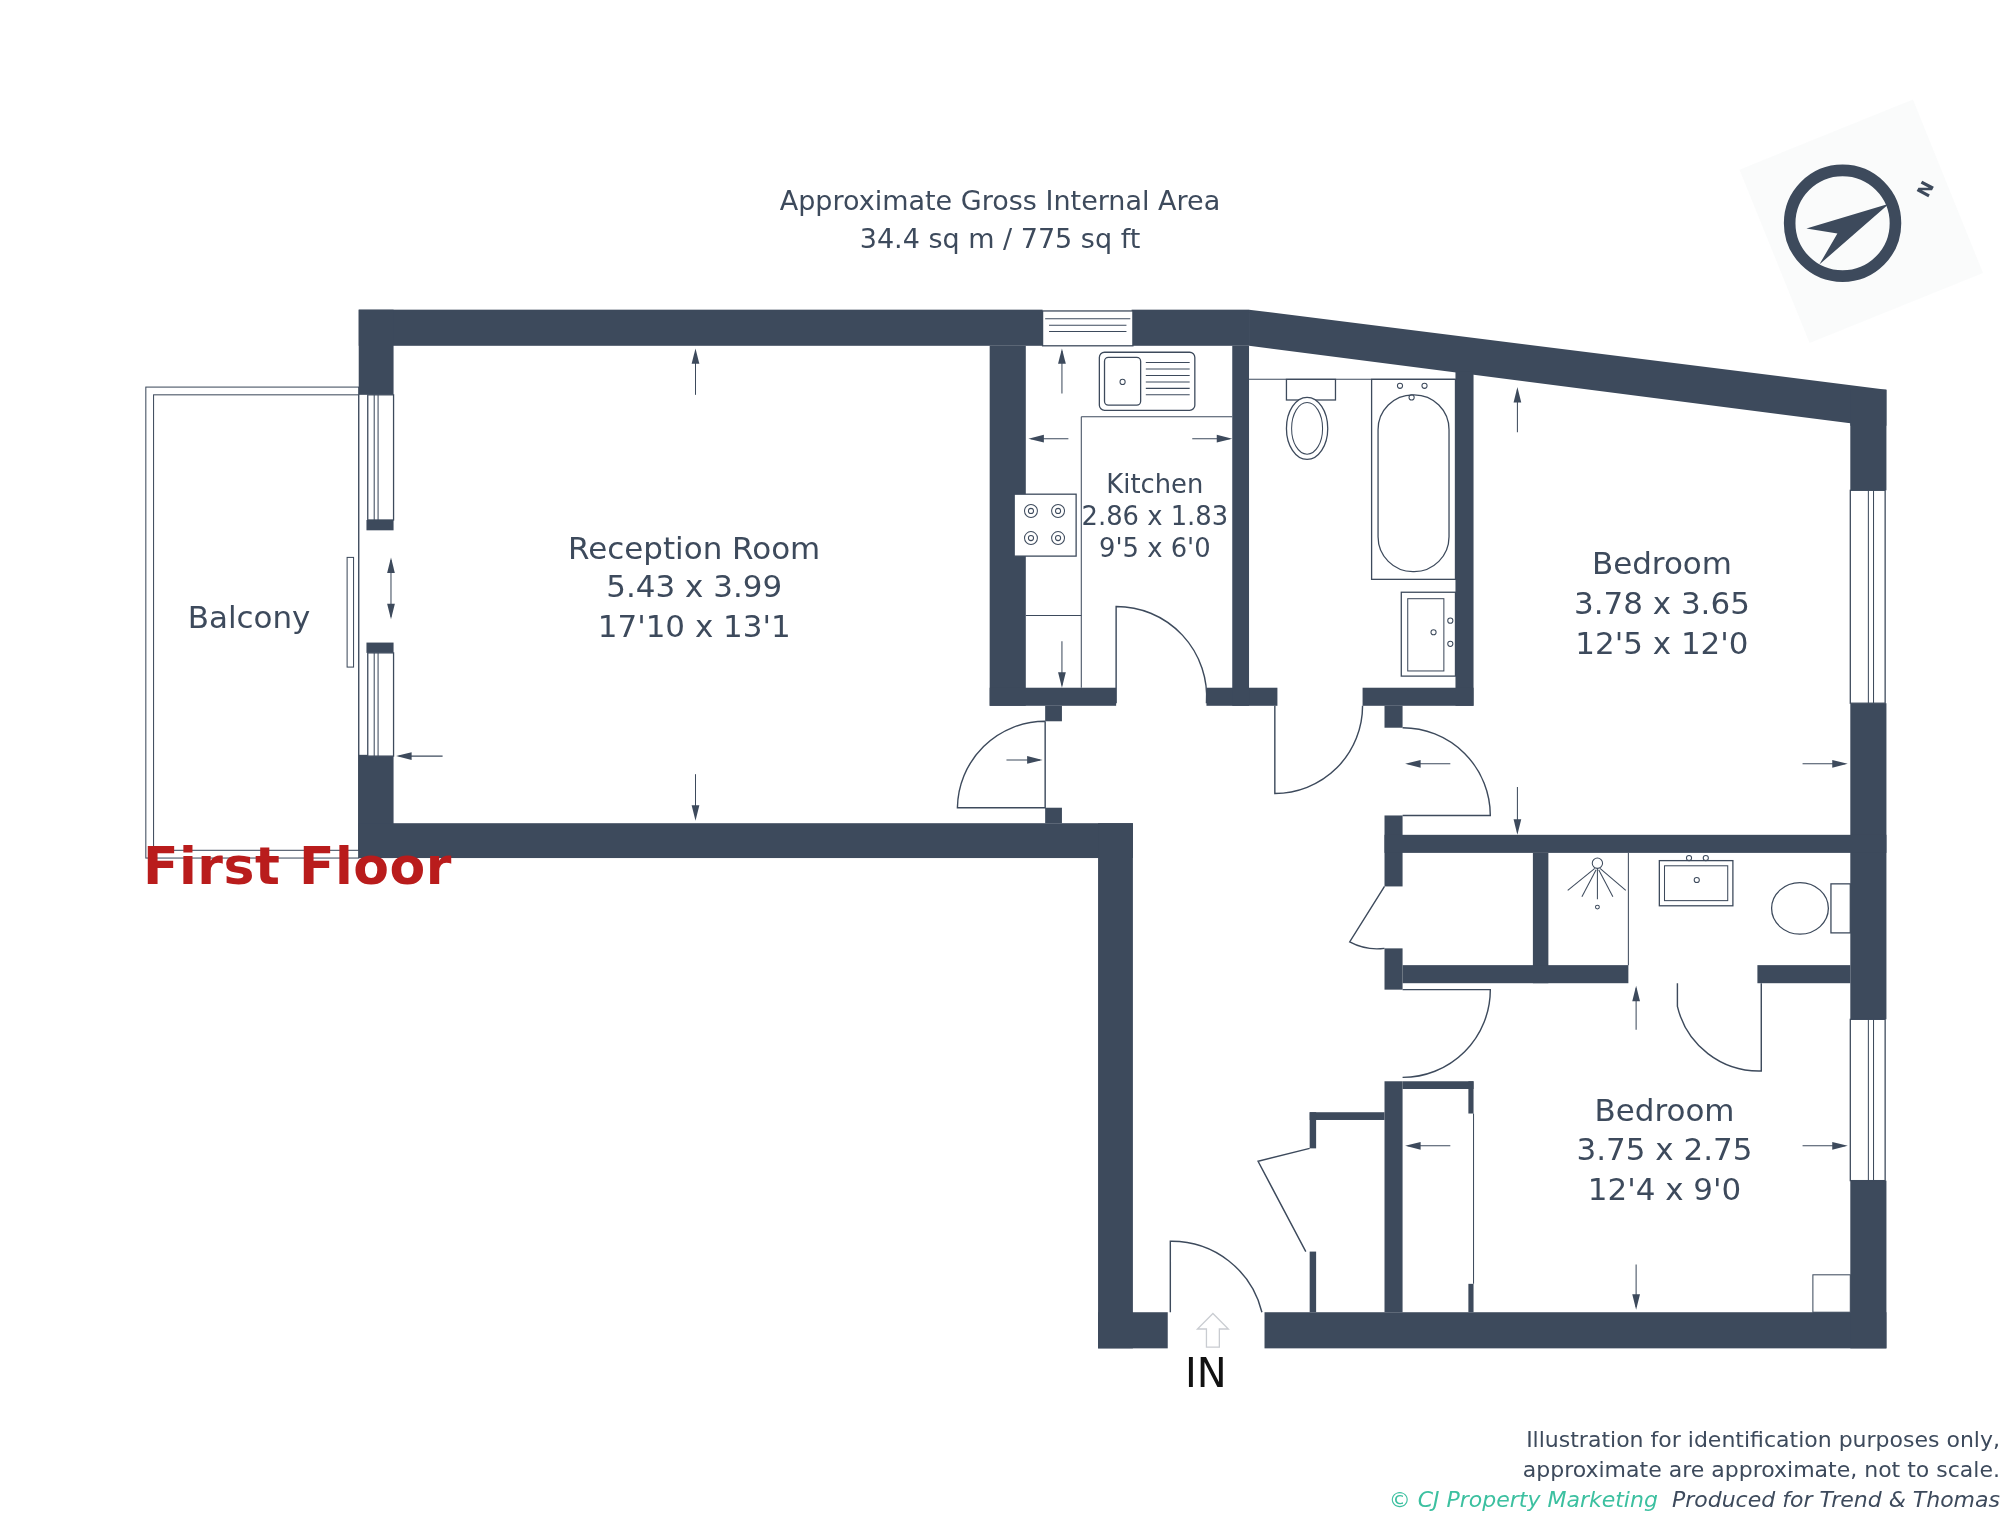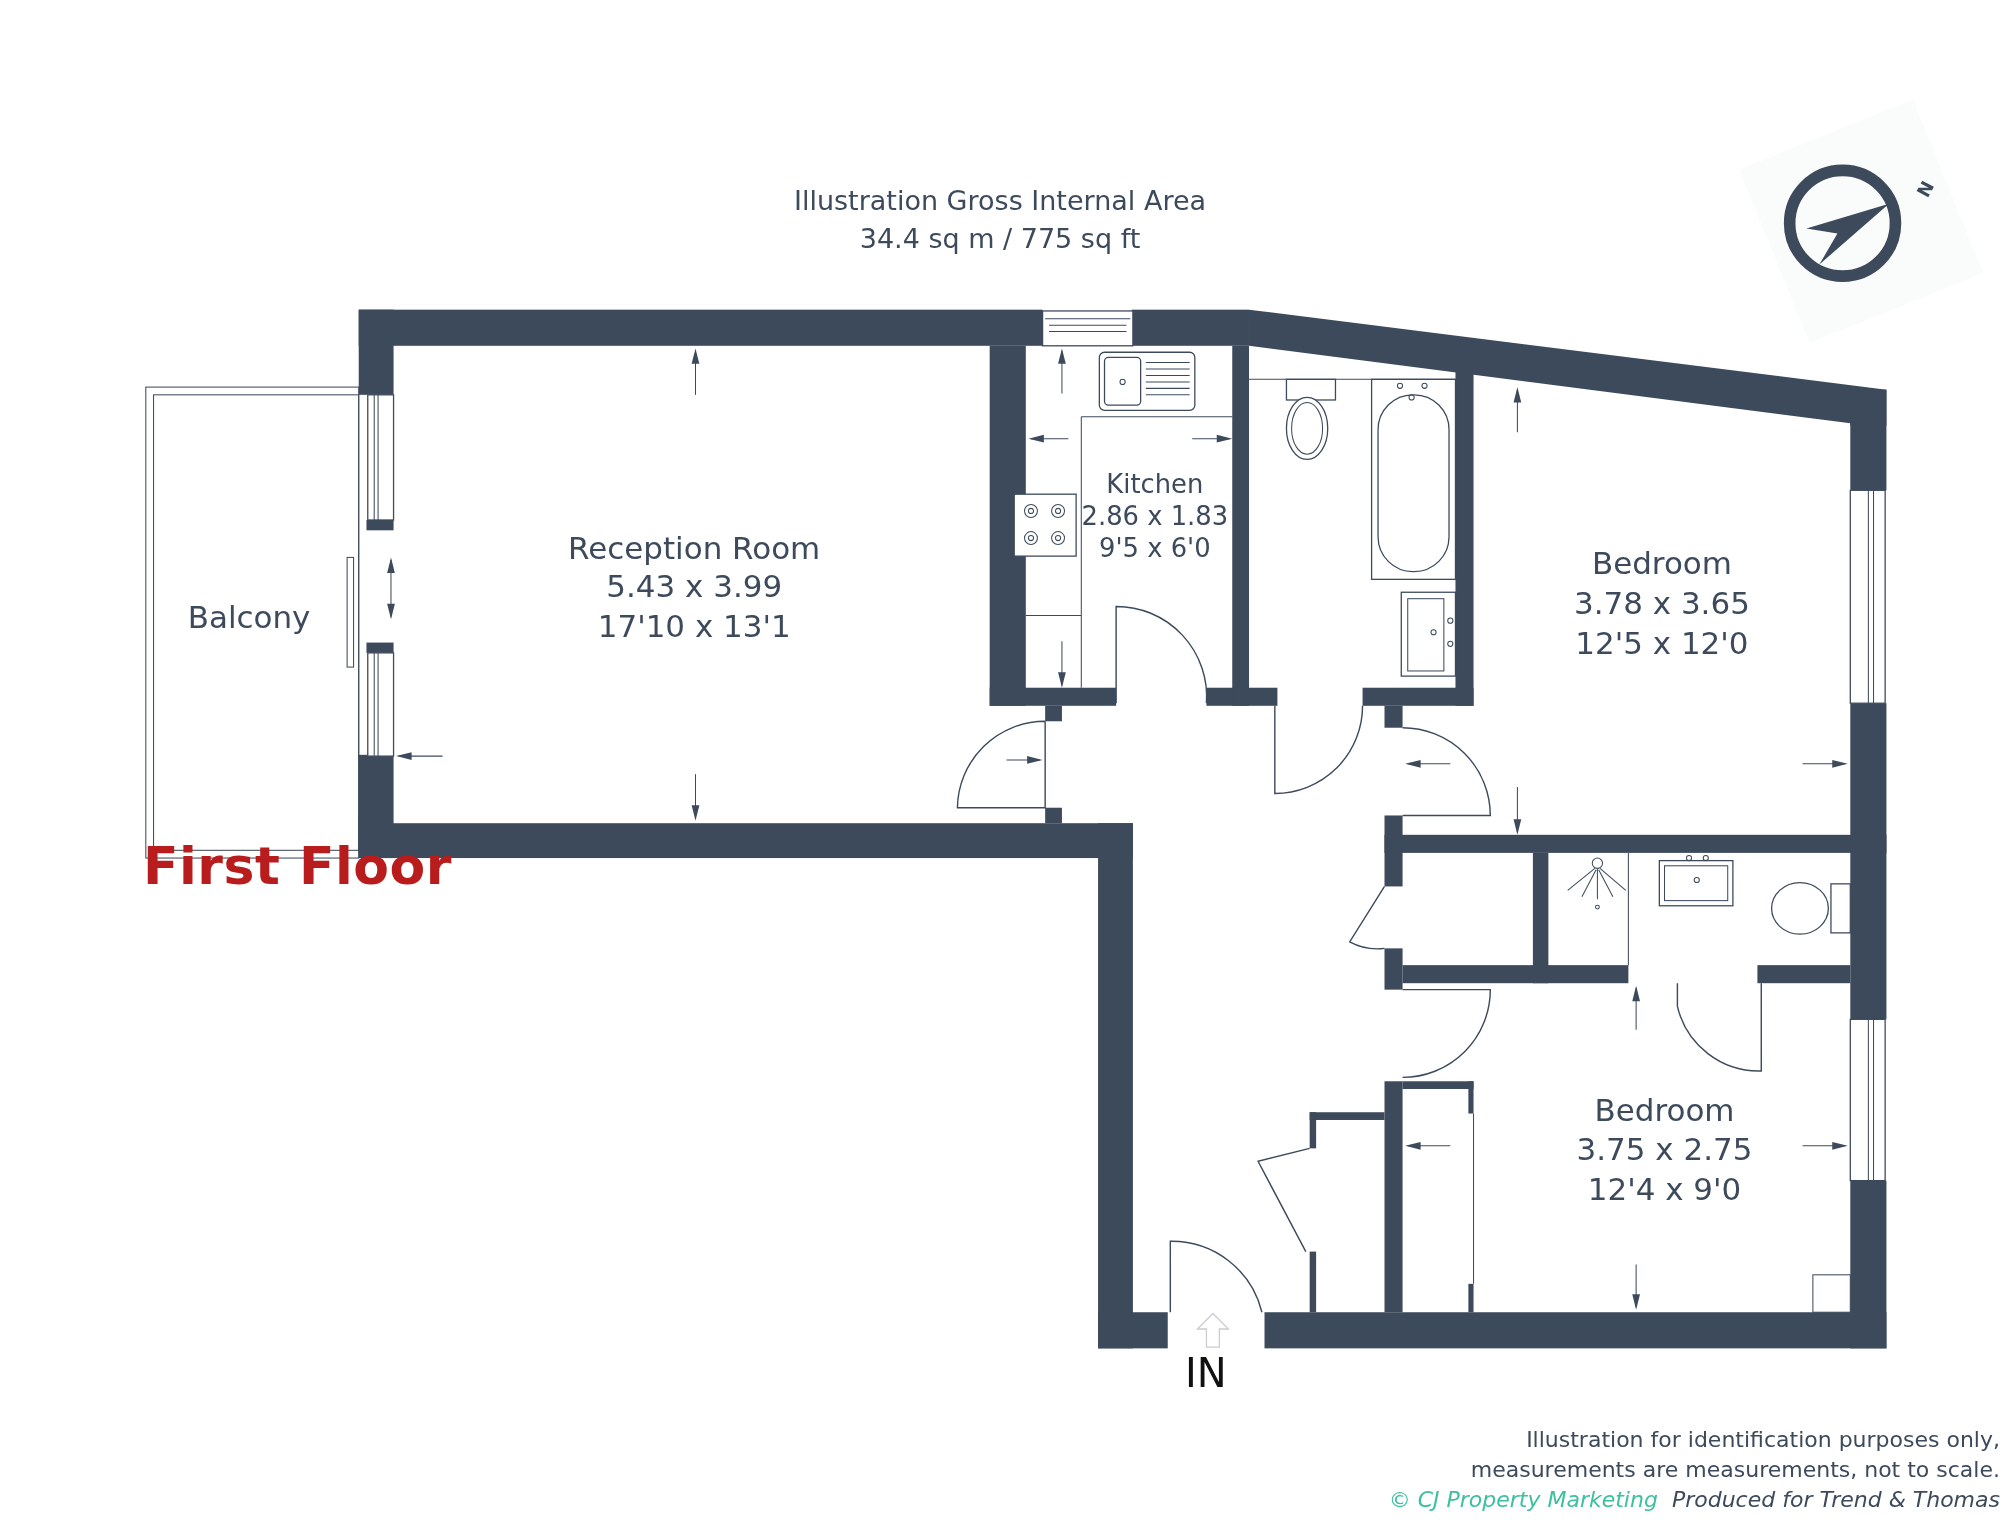--- a/index.html
+++ b/index.html
@@ -14,21 +14,21 @@
   .arrow { fill:#3d4a5c; }
   .hdr { position:absolute; left:0; width:2000px; text-align:center; color:#3d4a5c; font-family:"DejaVu Sans", sans-serif; font-size:27px; line-height:38px; }
   .floor-title { position:absolute; left:143px; top:836px; color:#b91c1c; font-family:"DejaVu Sans", sans-serif; font-weight:bold; font-size:52px; letter-spacing:0.5px; }
   .footer { position:absolute; left:0; width:2000px; text-align:right; color:#3d4a5c; font-family:"DejaVu Sans", sans-serif; font-size:22px; line-height:30px; }
   .brand { color:#3cc0a0; }
   .in-label { position:absolute; left:1185px; top:1350px; width:60px; text-align:left; color:#111; font-family:"DejaVu Sans", sans-serif; font-size:40px; }
 </style>
 </head>
 <body>
 
-<div class="hdr" style="top:182px;">Illustration Gross Internal Area</div>
+<div class="hdr" style="top:182px;">Approximate Gross Internal Area</div>
 <div class="hdr" style="top:220px;">34.4 sq m / 775 sq ft</div>
 
 <svg id="plan" viewBox="0 0 1550 1185" xmlns="http://www.w3.org/2000/svg">
 
   <g transform="rotate(-22 1440 172)">
     <rect x="1370" y="100" width="145" height="145" fill="#f7f8f9" opacity="0.6"></rect>
   </g>
   <g>
     <circle cx="1428" cy="173" r="41" fill="none" stroke="#3d4a5c" stroke-width="9"></circle>
     <polygon points="1464,158 1400,177 1424,181 1410,205" fill="#3d4a5c"></polygon>
@@ -249,16 +249,16 @@
   </g>
   <g>
     <text class="lbl" x="193" y="487" font-size="24">Balcony</text>
   </g>
 </svg>
 
 <div class="floor-title">First Floor</div>
 <div class="in-label">IN</div>
 
 <div class="footer" style="top:1425px;">Illustration for identification purposes only,</div>
-<div class="footer" style="top:1455px;">measurements are measurements, not to scale.</div>
+<div class="footer" style="top:1455px;">approximate are approximate, not to scale.</div>
 <div class="footer" style="top:1485px;font-style:italic;">
   <span class="brand">© CJ Property Marketing</span>&nbsp;&nbsp;<span>Produced for Trend &amp; Thomas</span>
 </div>
 
 </body></html>

